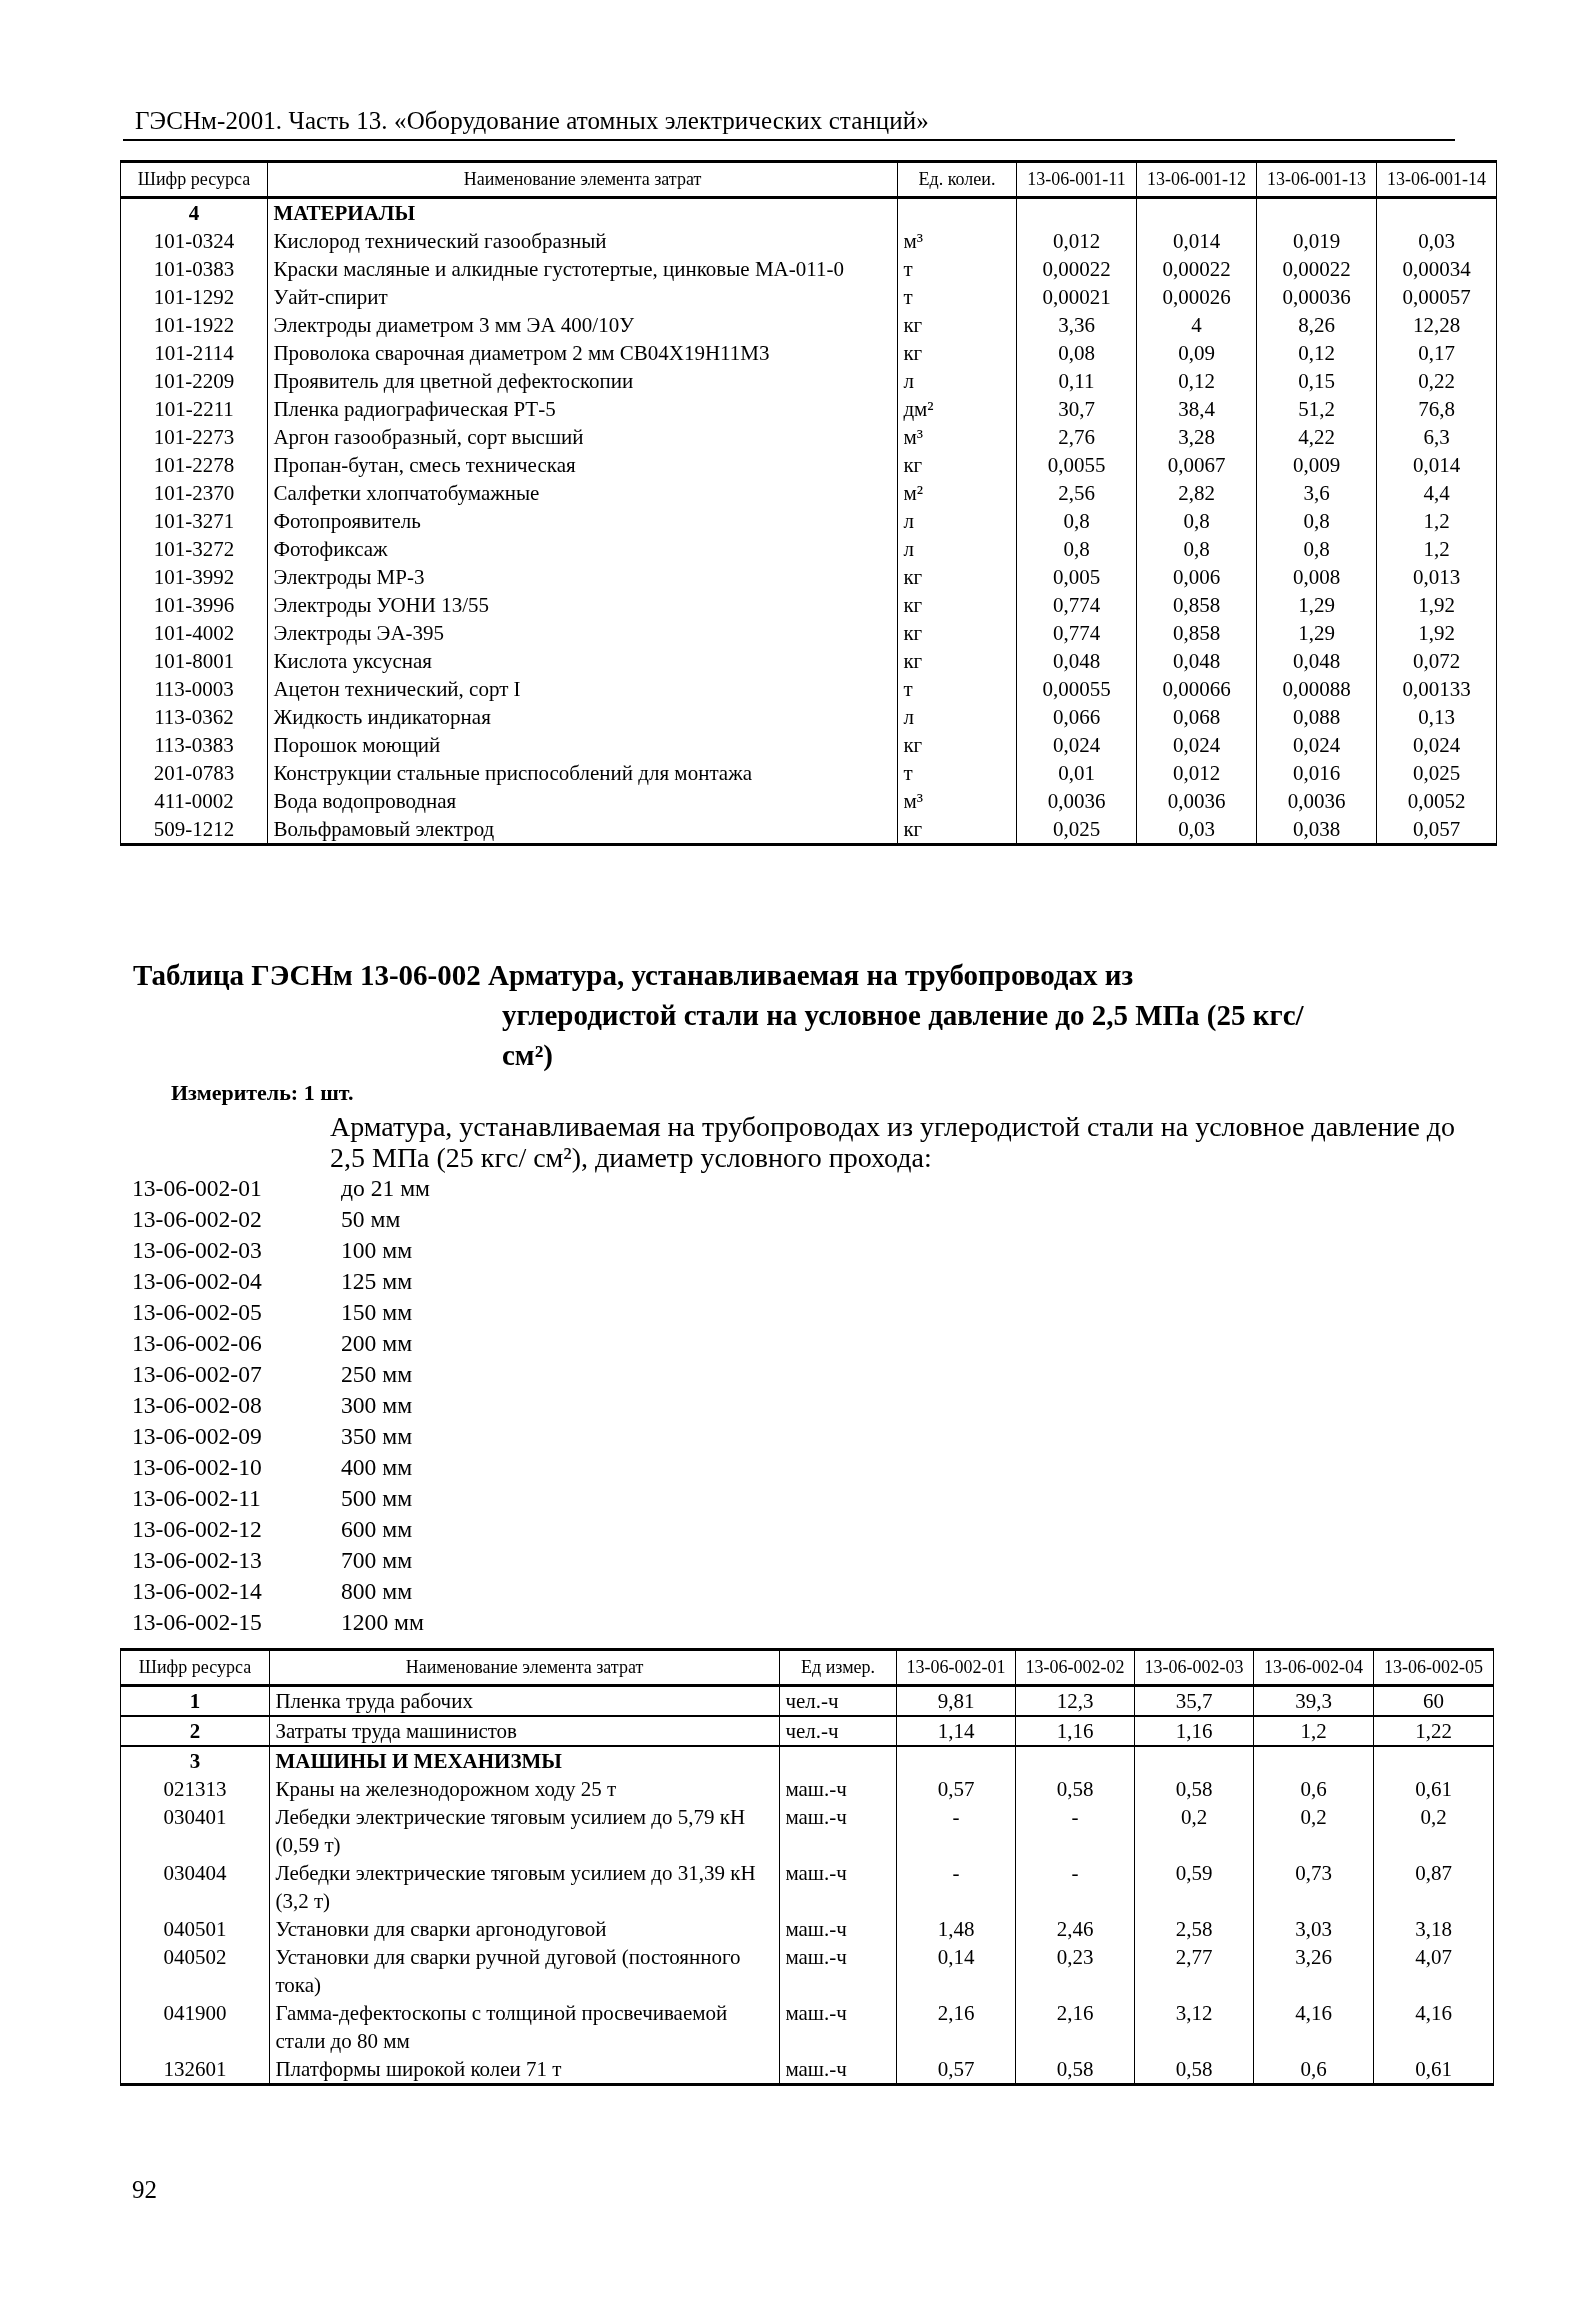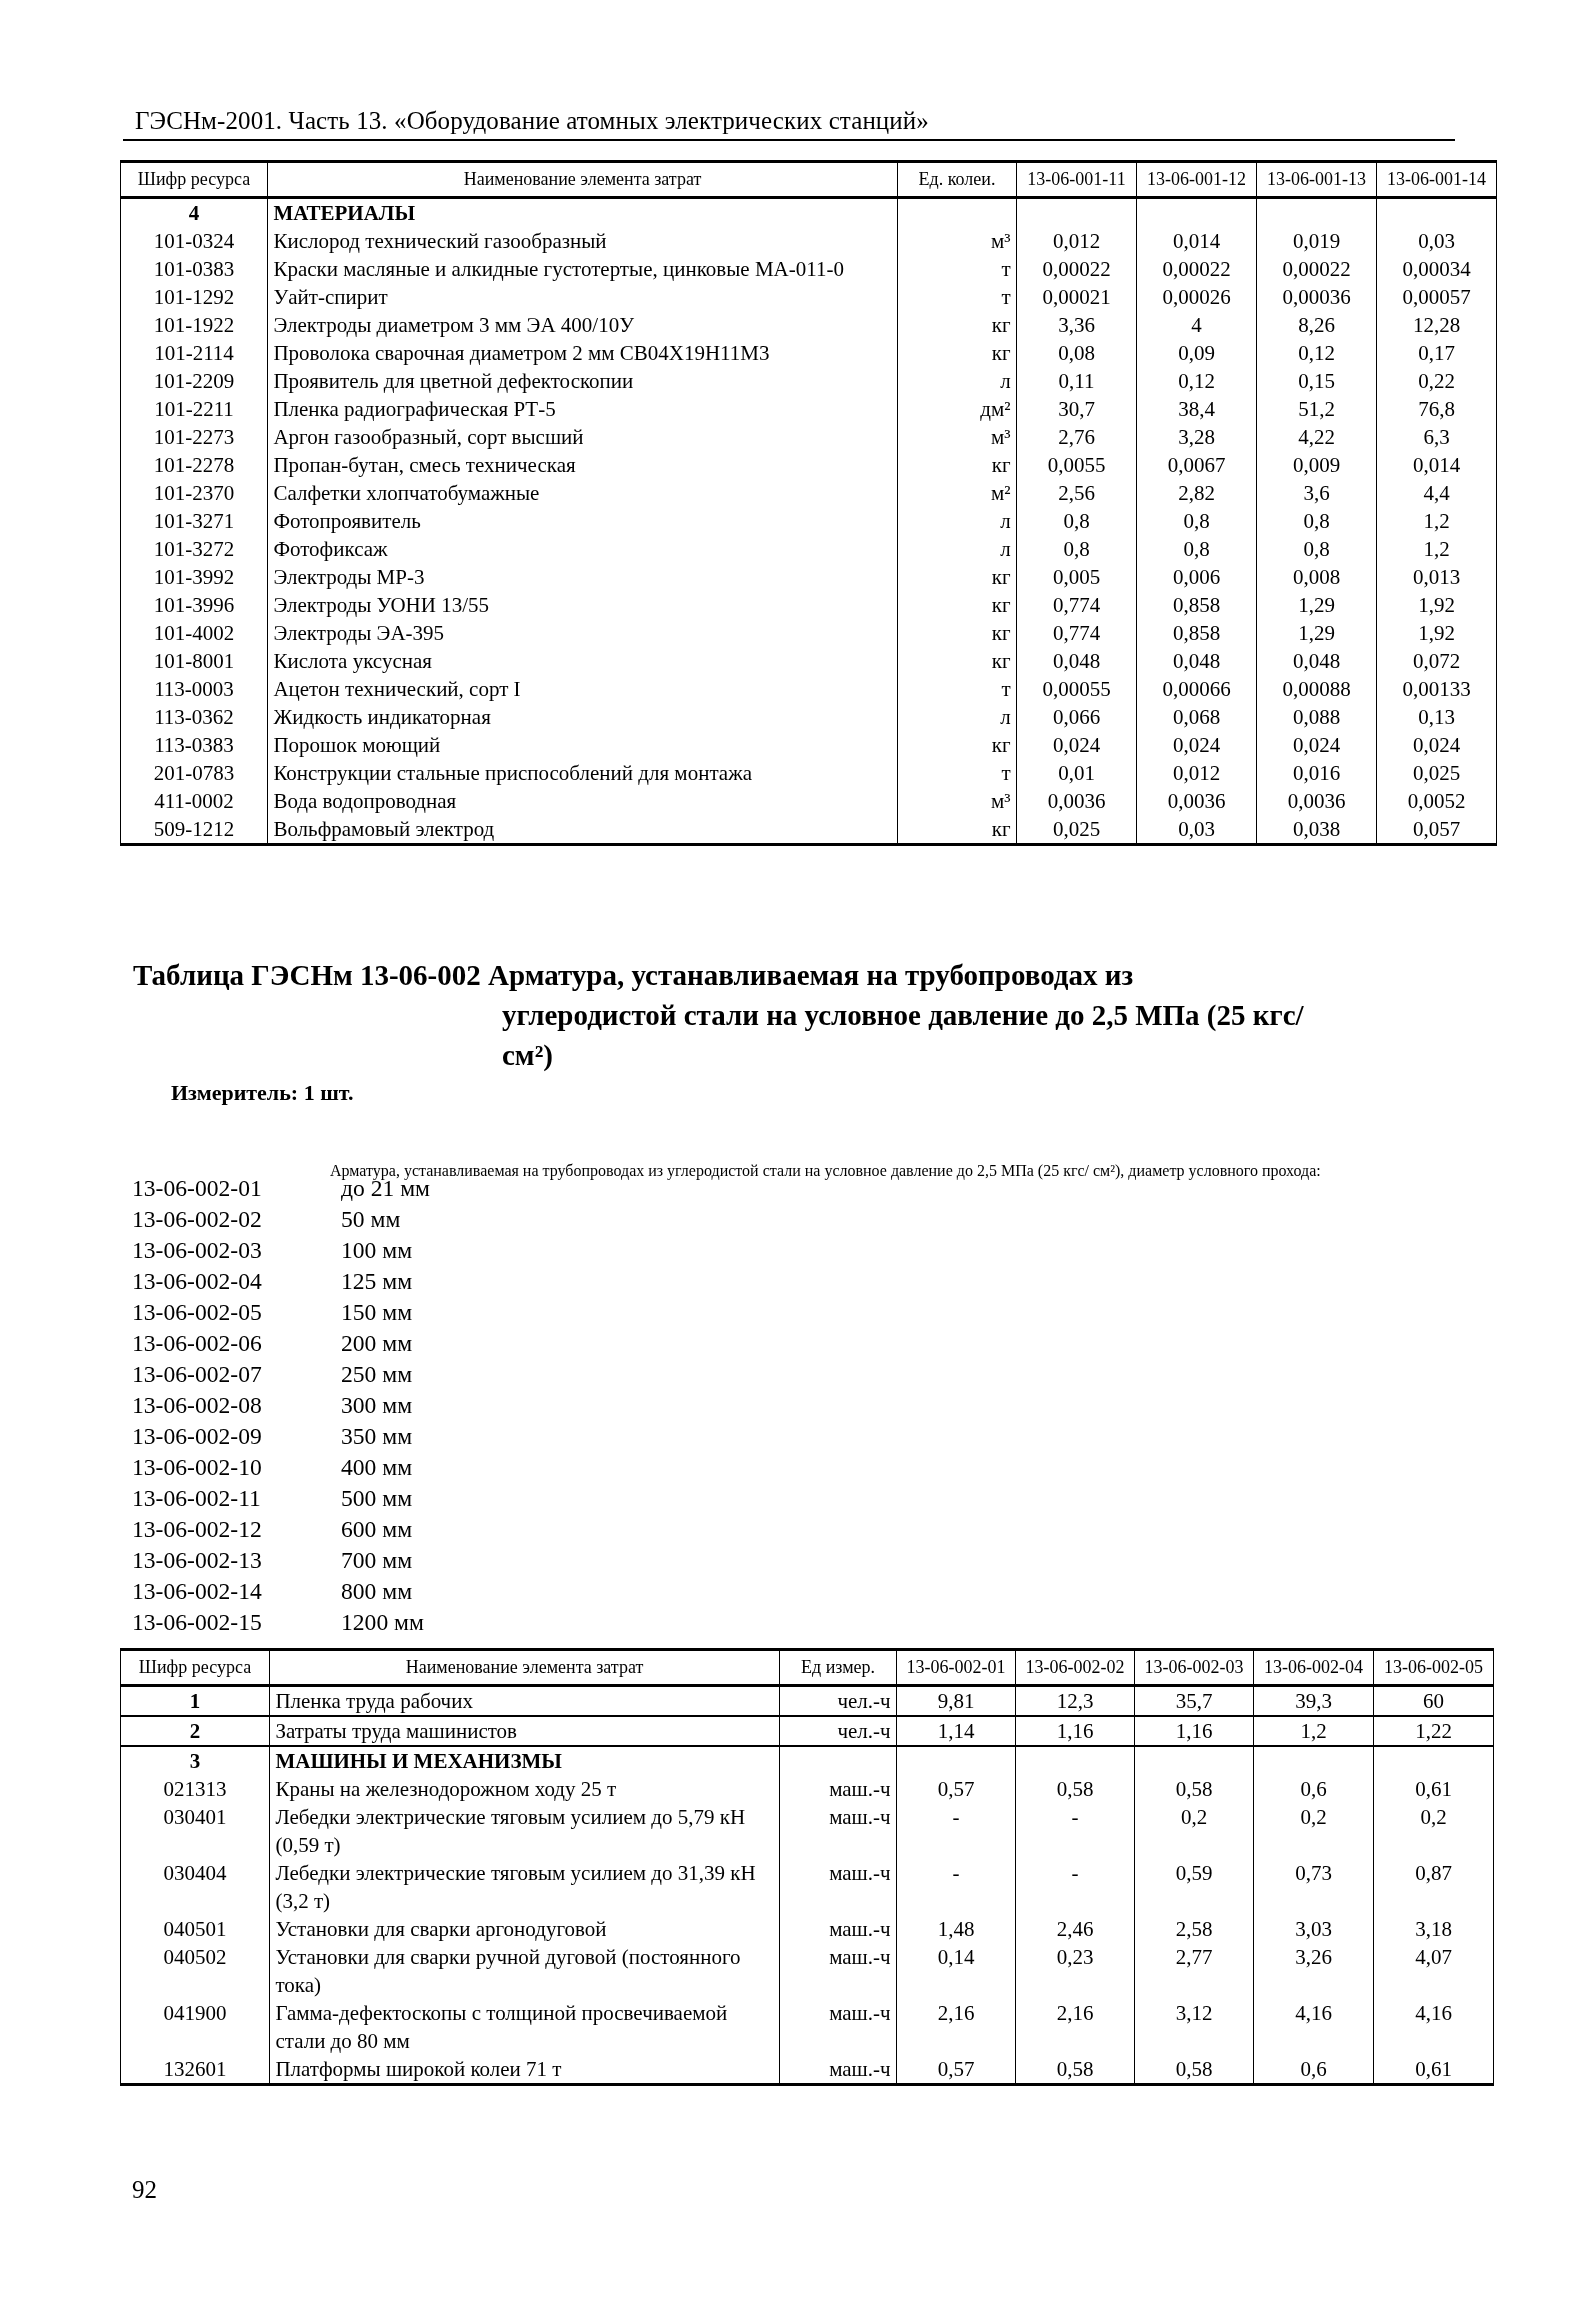--- a/index.html
+++ b/index.html
@@ -24,40 +24,40 @@
     padding: 0 5.4px; vertical-align: top; font-weight: normal;
   }
   table.norm thead th {
     border-top: 3.4px solid #000; border-bottom: 3.4px solid #000;
     vertical-align: middle; font-size: 18px; line-height: 25px;
     padding: 4px 2.7px;
   }
   table.norm tbody tr:last-child td { border-bottom: 3.4px solid #000; }
   .c-code { text-align: center; }
   .c-name { text-align: left; }
-  .c-unit { text-align: right; }
+  .c-unit { text-align: left; }
   .c-val  { text-align: center; }
   .bold { font-weight: bold !important; }
   tr.group-sep td { border-top: 2.7px solid #000; }
 
   #t1 { left: 120px; top: 160px; width: 1336px; }
   #t2 { left: 120px; top: 1648px; width: 1336px; }
 
   .table-title {
     position: absolute; left: 133px; top: 955px; width: 1279px;
     font-size: 29px; line-height: 40px; font-weight: bold;
   }
   .table-title .indent { display: block; padding-left: 369px; }
   .measure {
     position: absolute; left: 171px; top: 1080px;
     font-size: 22px; font-weight: bold;
   }
   .description {
     position: absolute; left: 330px; top: 1111px; width: 1145px;
-    font-size: 16px; line-height: 31px; margin-top: 44px;
+    font-size: 28px; line-height: 31px;
   }
   .variants {
     position: absolute; left: 132px; top: 1173px;
     font-size: 23.6px; line-height: 31px;
   }
   .variant-row { display: flex; }
   .variant-code { width: 209px; }
   .page-number {
     position: absolute; left: 132px; top: 2176px; font-size: 25px;
   }

